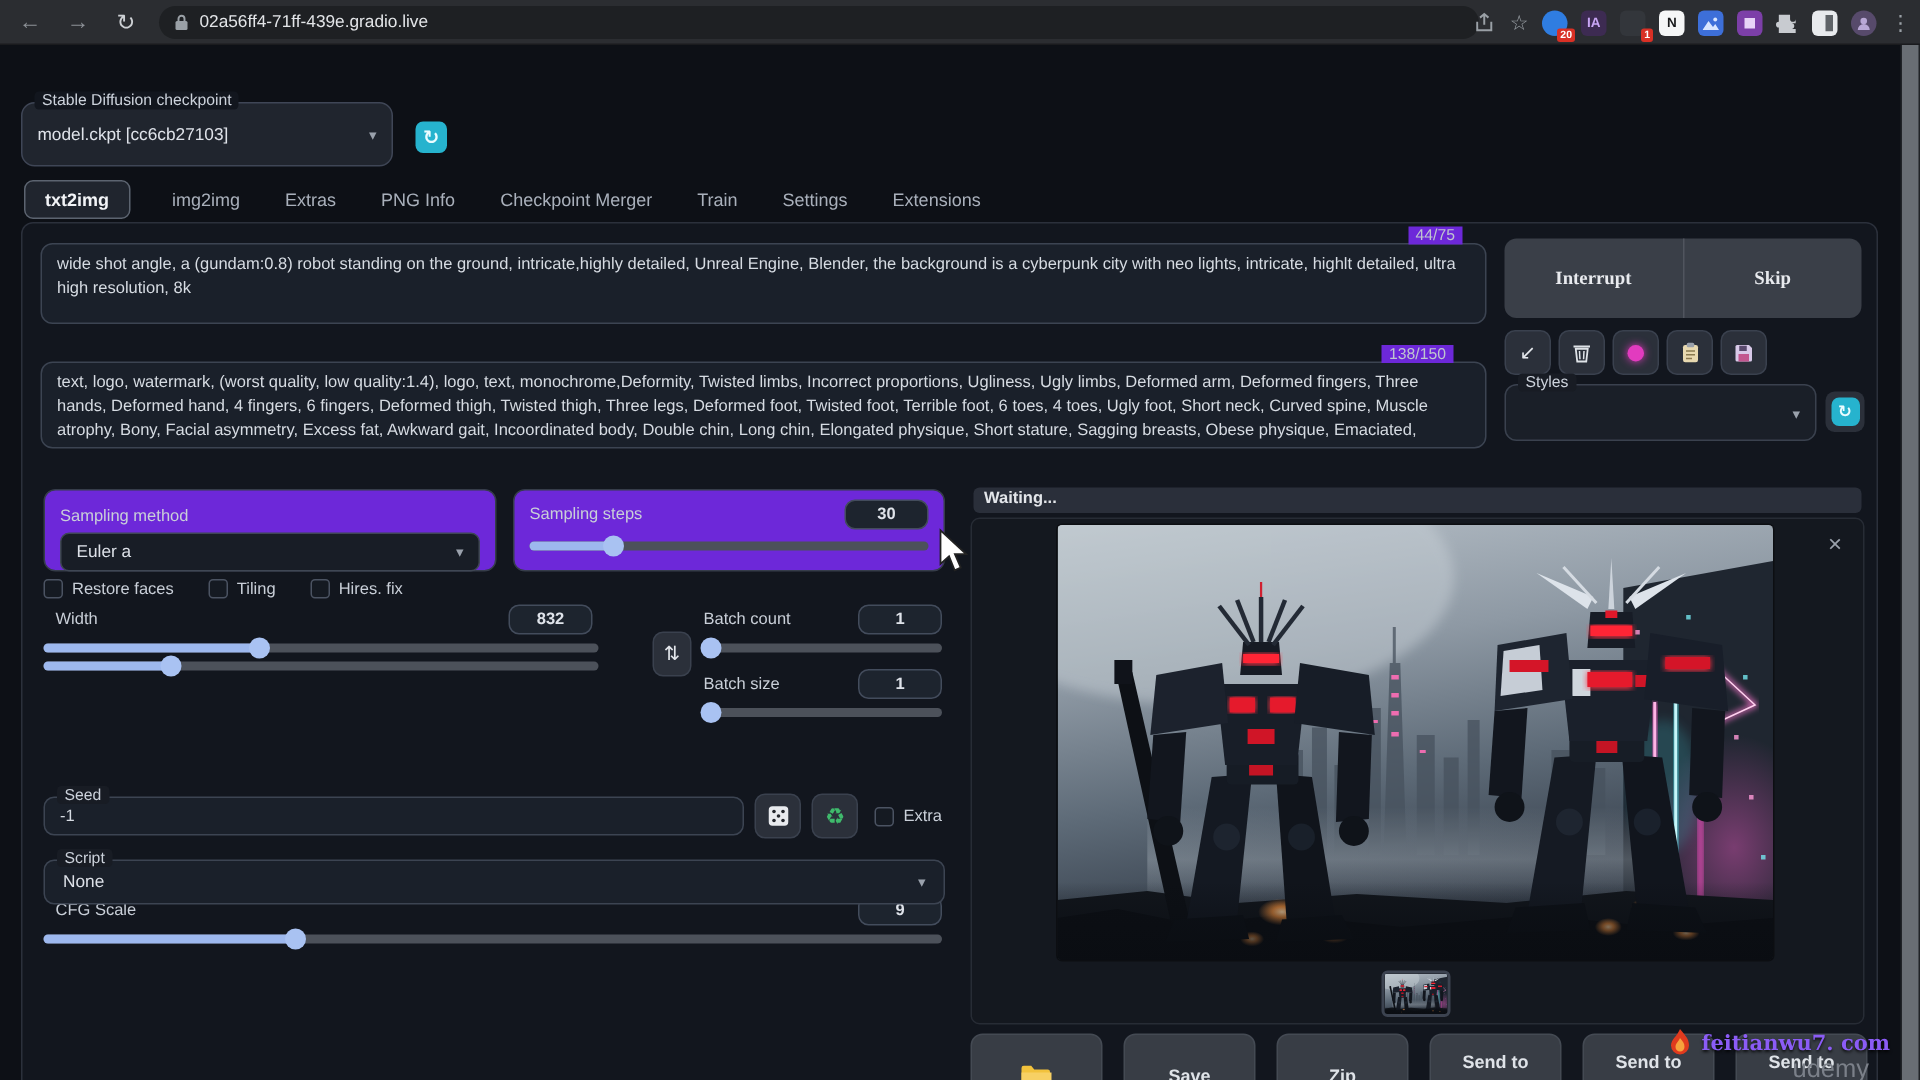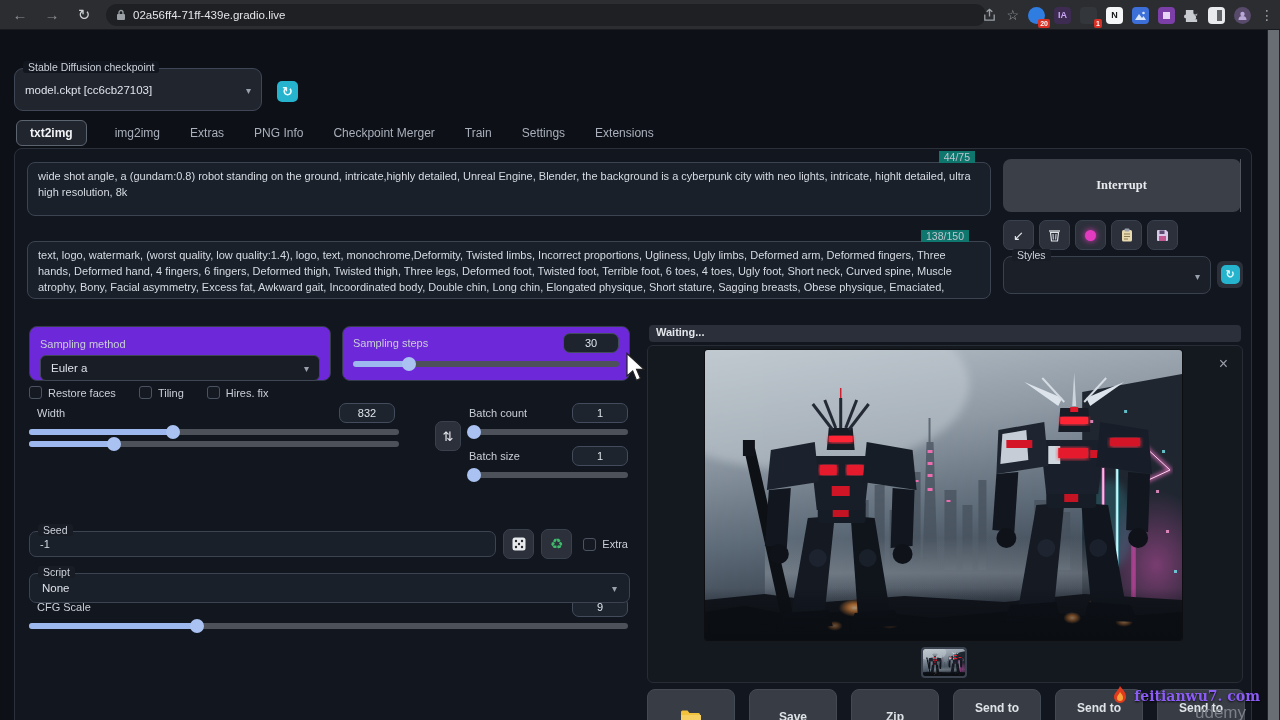--- a/index.html
+++ b/index.html
@@ -46,21 +46,21 @@
   .tab.active { color:#f2f4f7; font-weight:bold; background:#20252e; border:1px solid #5c6470;
     border-radius:6px; padding:5px 13px; }
 
   
   #panel { position:absolute; left:14px; top:118px; width:1238px; height:597px;
     background:#12161e; border:1px solid #2b303b; border-radius:8px; }
 
   textarea { position:absolute; resize:none; background:#1a202a; border:1px solid #3c4452;
     border-radius:8px; color:#d6dbe2; font-size:11px; line-height:1.45; padding:6px 10px;
     font-family:"Liberation Sans","DejaVu Sans",sans-serif; overflow:hidden; outline:none;}
-  .counter { position:absolute; font-size:10.5px; color:#bfc5cf; background:#0f766e; padding:0 5px; z-index:3;}
+  .counter { position:absolute; font-size:10.5px; color:#bfc5cf; background:#6d28d9; padding:0 5px; z-index:3;}
 
   
   #btn-interrupt-skip { position:absolute; left:988px; top:10px; width:238px; height:53px;
     background:#3a3f48; border-radius:8px; display:flex; }
   #btn-interrupt-skip .half { flex:1; display:flex; align-items:center; justify-content:center;
     color:#e8eaee; font-size:12.5px; font-weight:bold;font-family:Liberation Serif, serif; }
   #btn-interrupt-skip .half:first-child { border-right:1px solid #50555e; }
   #icon-row { position:absolute; left:988px; top:71px; display:flex; gap:5px; }
   .sq-btn { width:31px; height:30px; background:#2b303a; border:1px solid #3a414e; border-radius:7px;
     display:flex; align-items:center; justify-content:center; color:#e4e7ec; font-size:13px;}
@@ -70,21 +70,21 @@
   #styles-refresh { position:absolute; left:1202px; top:112px; width:26px; height:27px;
     background:#2b303a; border-radius:6px; display:flex; align-items:center; justify-content:center;}
   #styles-refresh .teal-btn{ width:19px; height:19px; font-size:11px;}
 
   
   .block { position:absolute; background:#6d28d9; border:1px solid #363d4a; border-radius:8px; }
   .select { background:#181d26; border:1px solid #3f4754; border-radius:6px; height:26px;
     display:flex; align-items:center; padding:0 10px; color:#dde1e8; font-size:11.5px; }
   .select .chev { margin-left:auto; }
   .numbox { width:56px; height:20px; background:#1d242e; border:1px solid #434c5c; border-radius:7px;
-    color:#dfe3ea; font-size:11px; display:flex; align-items:center; justify-content:center; }
+    color:#dfe3ea; font-size:11px; display:flex; align-items:center; justify-content:center;font-weight:bold; }
   .lab { font-size:11px; color:#c9cfd8; }
   .slider { position:relative; height:6px; background:#4c515a; border-radius:3px; }
   .slider .fill { position:absolute; left:0; top:0; height:6px; background:#9db8ee; border-radius:3px;}
   .slider .knob { position:absolute; top:-4px; width:14px; height:14px; border-radius:50%;
     background:#a9c2f2; margin-left:-7px;}
   .cb-row { display:flex; align-items:center; gap:6px; }
   .cb { width:13px; height:13px; background:#151a22; border:1px solid #4b5362; border-radius:3px; }
 
   
   #waitbar { position:absolute; left:634px; top:176px; width:592px; height:17px; background:#2a2f3a;
@@ -378,20 +378,21 @@
       <span class="counter" style="top:-11px;right:16px">44/75</span>
       <textarea style="left: 0px; top: 0px; width: 964px; height: 54px;" readonly="">wide shot angle, a (gundam:0.8) robot standing on the ground, intricate,highly detailed, Unreal Engine, Blender, the background is a cyberpunk city with neo lights, intricate, highlt detailed, ultra high resolution, 8k</textarea>
     </div>
     <div class="abs" style="left:12px;top:92px;width:964px;height:58px">
       <span class="counter" style="top:-11px;right:22px">138/150</span>
       <textarea style="left: 0px; top: 0px; width: 964px; height: 58px;" readonly="">text, logo, watermark, (worst quality, low quality:1.4), logo, text, monochrome,Deformity, Twisted limbs, Incorrect proportions, Ugliness, Ugly limbs, Deformed arm, Deformed fingers, Three hands, Deformed hand, 4 fingers, 6 fingers, Deformed thigh, Twisted thigh, Three legs, Deformed foot, Twisted foot, Terrible foot, 6 toes, 4 toes, Ugly foot, Short neck, Curved spine, Muscle atrophy, Bony, Facial asymmetry, Excess fat, Awkward gait, Incoordinated body, Double chin, Long chin, Elongated physique, Short stature, Sagging breasts, Obese physique, Emaciated,</textarea>
     </div>
 
     <div id="btn-interrupt-skip">
       <div class="half">Interrupt</div>
+      <div class="half">Skip</div>
     </div>
     <div id="icon-row">
       <div class="sq-btn">
         <span>↙</span>
         </div>
       <div class="sq-btn">
         <svg width="13" height="14" viewBox="0 0 13 14">
           <line x1="1" y1="3" x2="12" y2="3" stroke="#dfe3e8" stroke-width="1.3"></line>
           <polygon points="2.5,4.5 10.5,4.5 9.5,13 3.5,13" fill="none" stroke="#dfe3e8" stroke-width="1.2"></polygon>
           <line x1="5" y1="6" x2="5.3" y2="11.5" stroke="#dfe3e8"></line>

